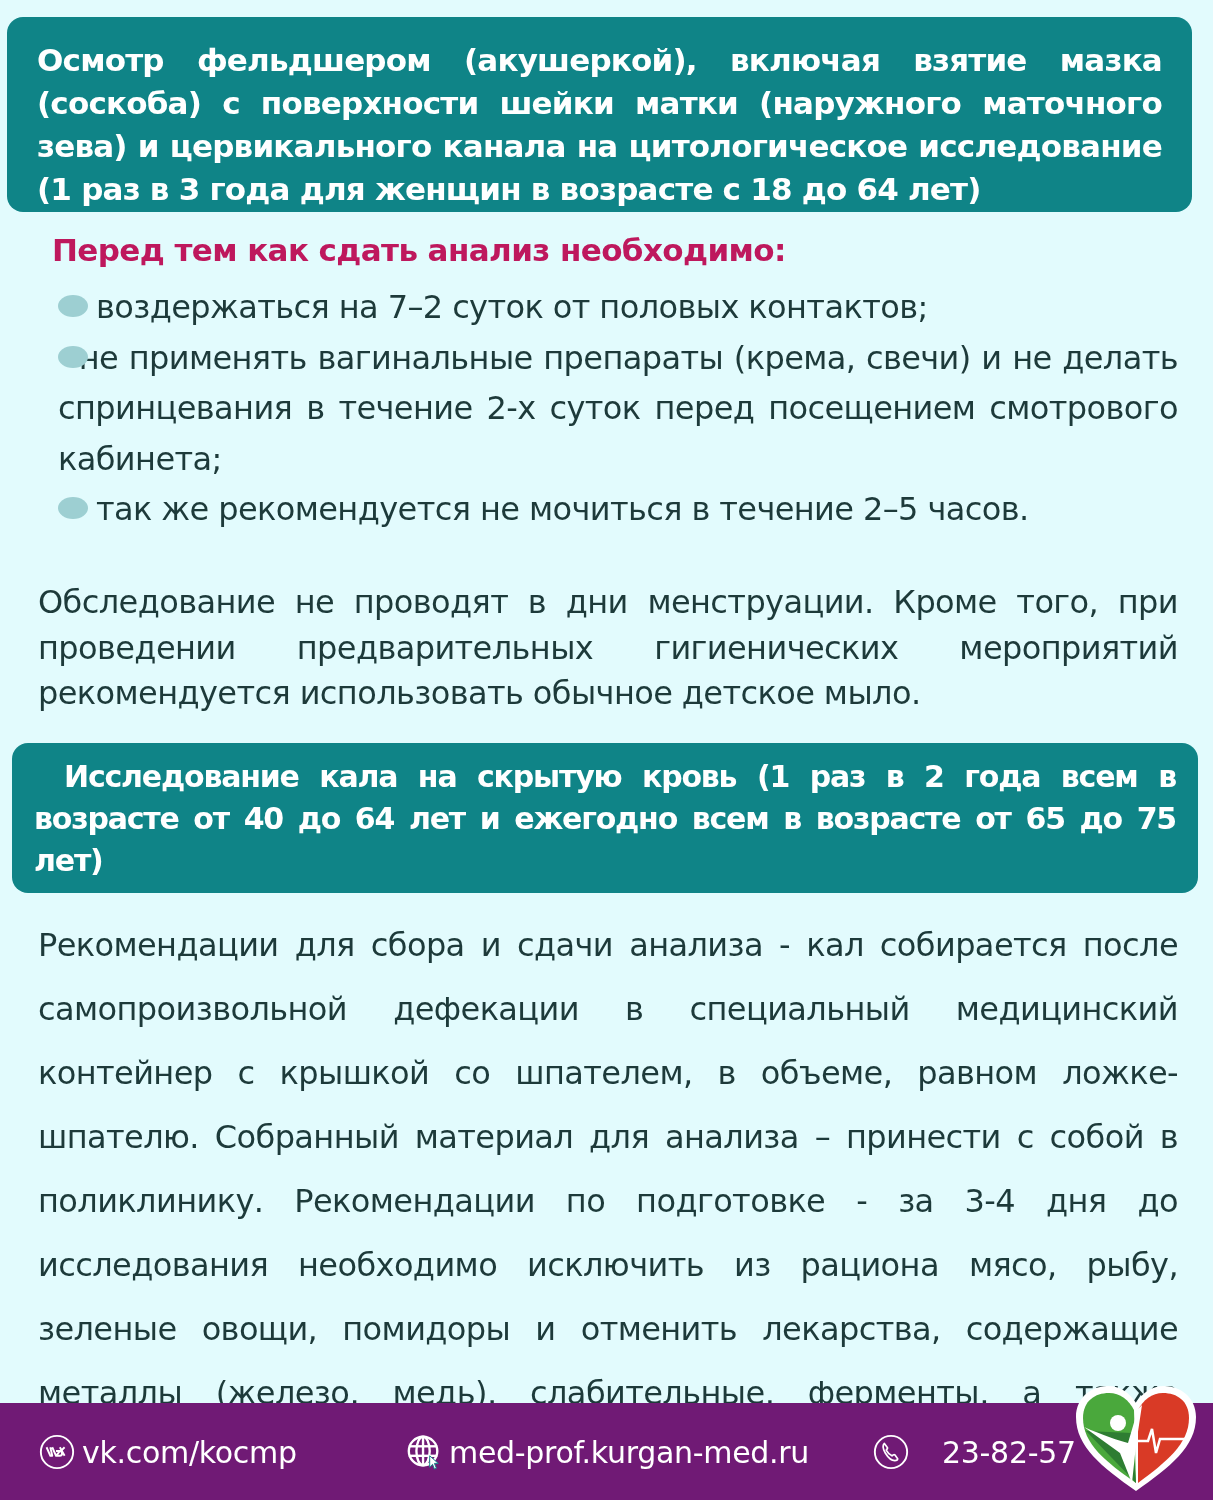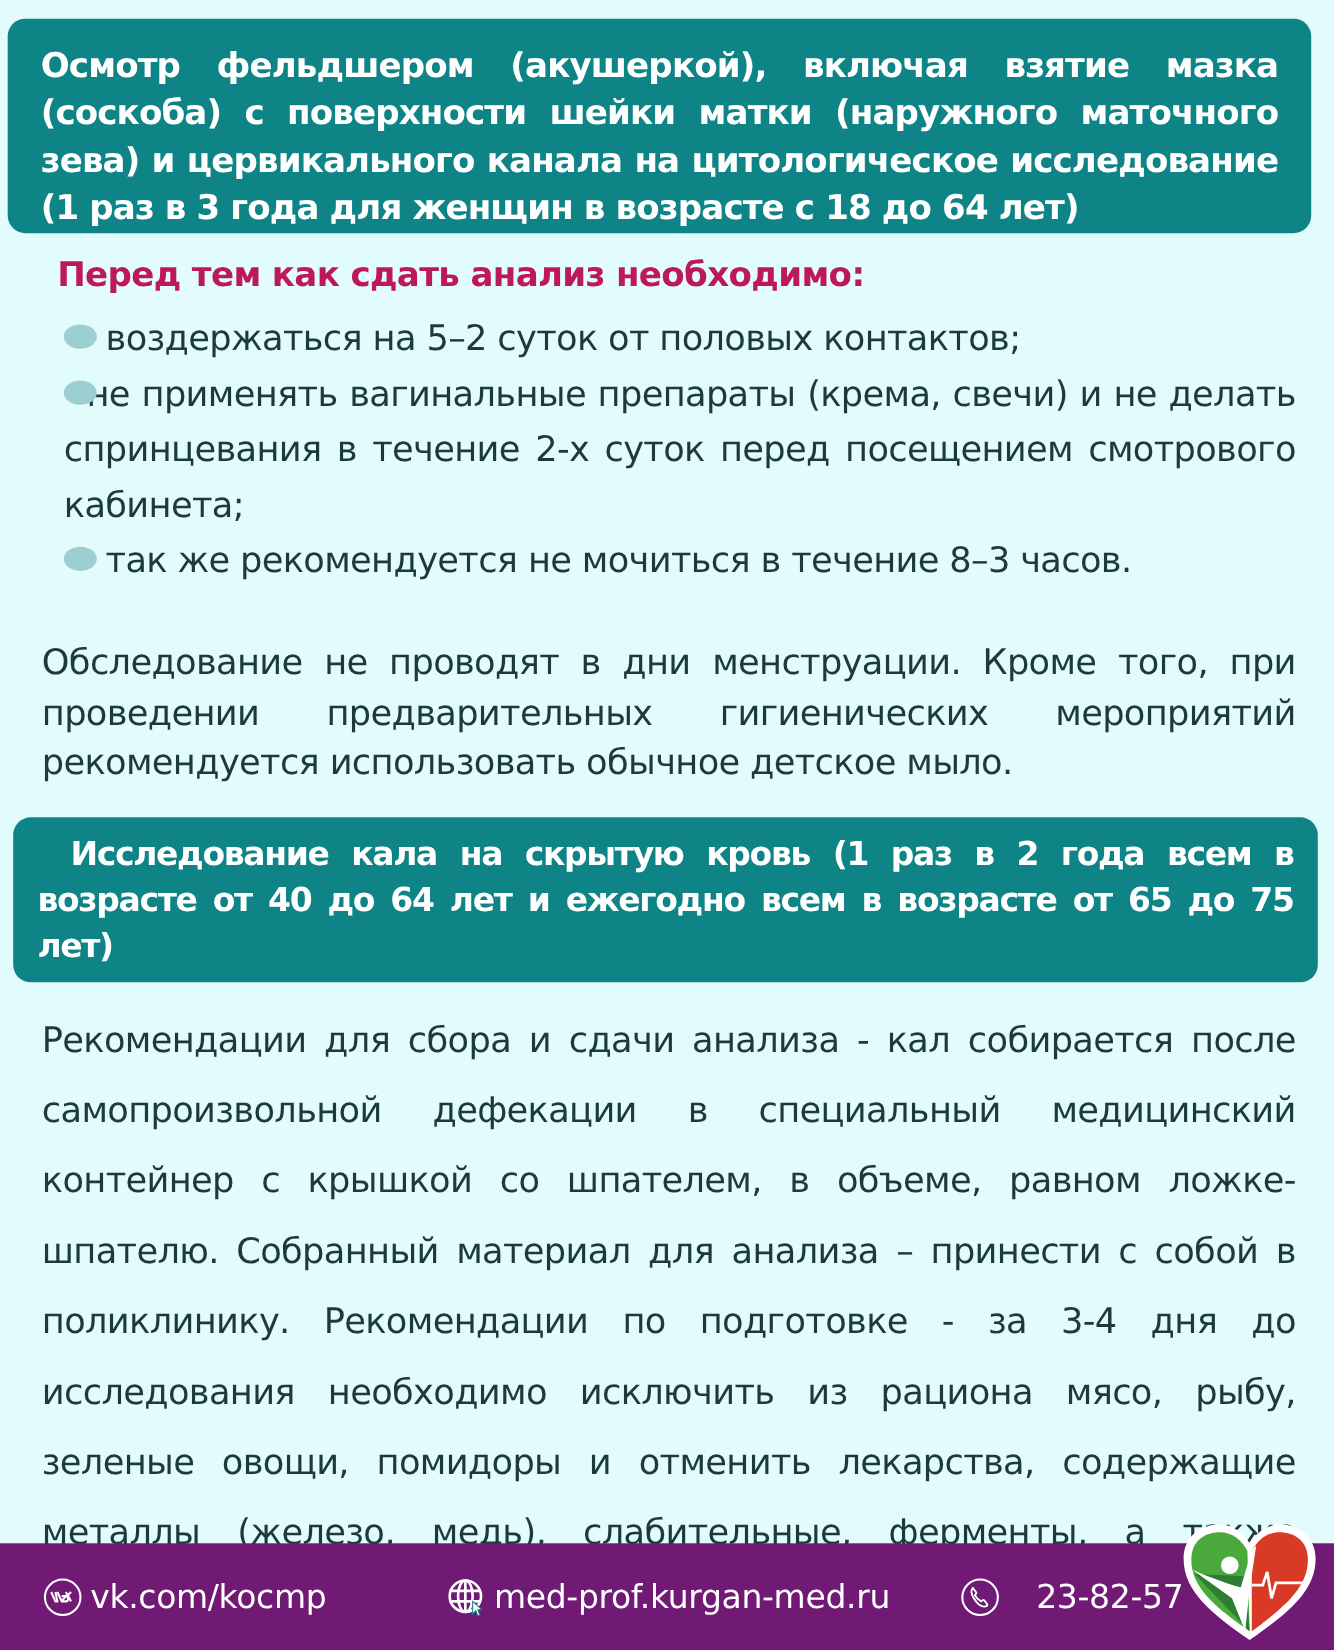--- a/index.html
+++ b/index.html
@@ -91,23 +91,23 @@
 </head>
 <body>
 
 <div id="banner1" class="banner">
   <span>Осмотр фельдшером (акушеркой), включая взятие мазка (соскоба) с поверхности шейки матки (наружного маточного зева) и цервикального канала на цитологическое исследование (1 раз в 3 года для женщин в возрасте с 18 до 64 лет)</span>
 </div>
 
 <div class="subhead">Перед тем как сдать анализ необходимо:</div>
 
 <div class="body-text bullets">
-  <span class="bullet-line bullet-first"><span class="dot"></span><span>воздержаться на 5–2 суток от половых контактов;</span></span>
+  <span class="bullet-line bullet-first"><span class="dot"></span><span>воздержаться на 7–2 суток от половых контактов;</span></span>
   <span class="bullet-line" style="padding-left:20px;"><span class="dot"></span> <span style="margin-left:-28px;">не применять вагинальные препараты (крема, свечи) и не делать спринцевания в течение 2-х суток перед посещением смотрового кабинета;</span></span>
-  <span class="bullet-line bullet-first"><span class="dot"></span><span>так же рекомендуется не мочиться в течение 8–3 часов.</span></span>
+  <span class="bullet-line bullet-first"><span class="dot"></span><span>так же рекомендуется не мочиться в течение 2–5 часов.</span></span>
 </div>
 
 <div class="body-text para1">Обследование не проводят в дни менструации. Кроме того, при проведении предварительных гигиенических мероприятий рекомендуется использовать обычное детское мыло.</div>
 
 <div id="banner2" class="banner">
   <span>Исследование кала на скрытую кровь (1 раз в 2 года всем в возрасте от 40 до 64 лет и ежегодно всем в возрасте от 65 до 75 лет)</span>
 </div>
 
 <div class="body-text para2">Рекомендации для сбора и сдачи анализа - кал собирается после самопроизвольной дефекации в специальный медицинский контейнер с крышкой со шпателем, в объеме, равном ложке-шпателю. Собранный материал для анализа – принести с собой в поликлинику. Рекомендации по подготовке - за 3-4 дня до исследования необходимо исключить из рациона мясо, рыбу, зеленые овощи, помидоры и отменить лекарства, содержащие металлы (железо, медь), слабительные, ферменты, а также ректальные свечи.</div>
 

